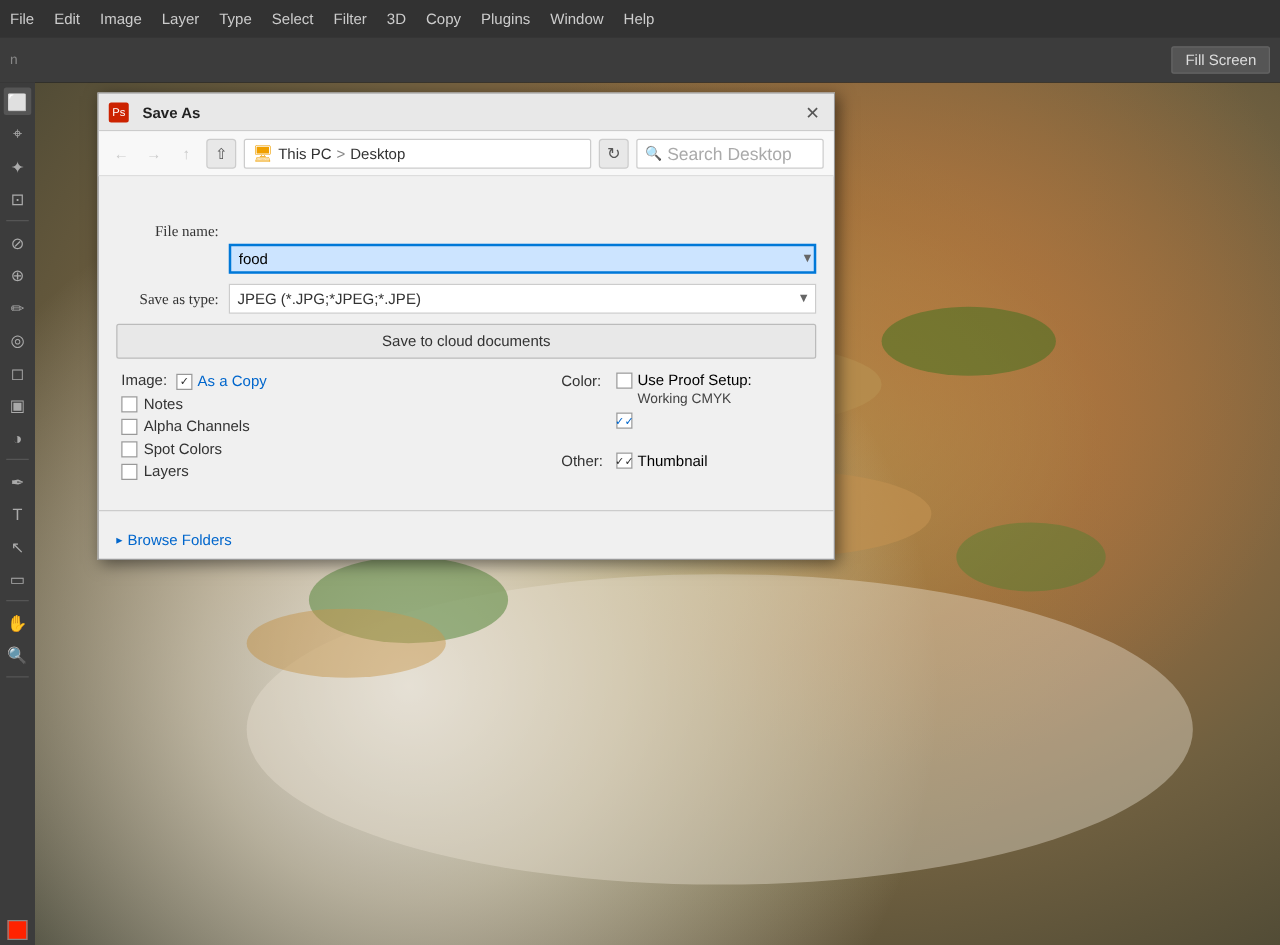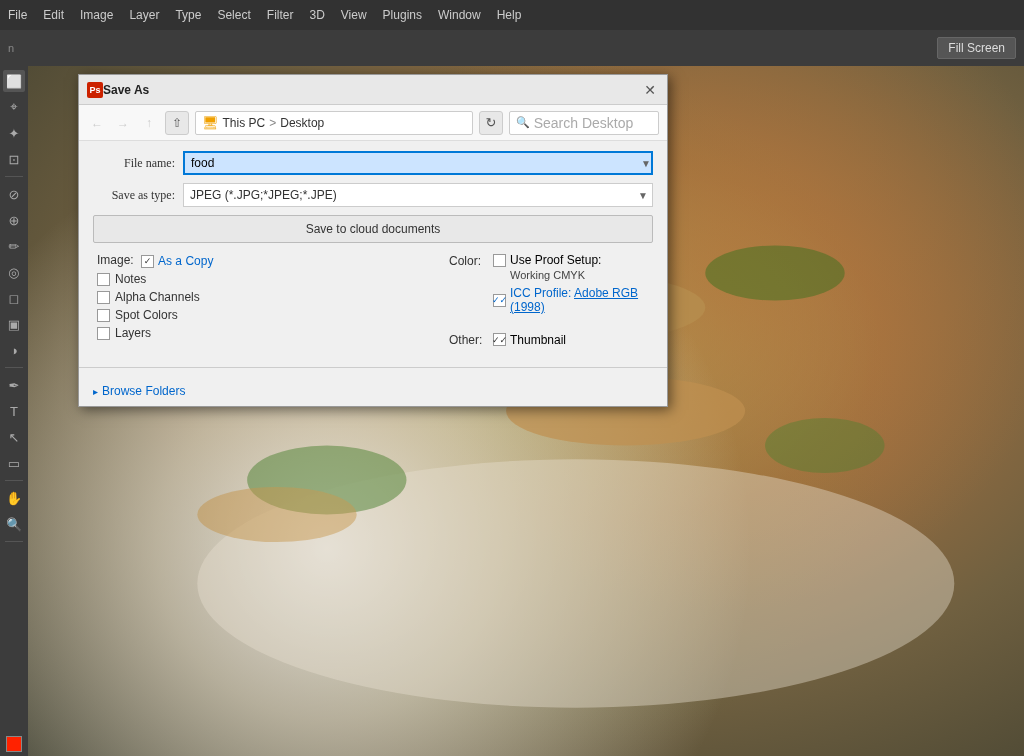--- a/index.html
+++ b/index.html
@@ -122,25 +122,25 @@
 
     .dialog-titlebar {
       background: #e8e8e8;
       border-bottom: 1px solid #ccc;
       padding: 6px 8px;
       display: flex;
       align-items: center;
       height: 30px;
     }
     .dialog-title-icon {
-      width: 16px; height: 16px; margin-right: 0;
+      width: 16px; height: 16px; margin-right: 11px;
       background: #cc2200;
       border-radius: 2px;
       display: flex; align-items: center; justify-content: center;
-      color: white; font-size: 9px; font-weight: bold;
+      color: white; font-size: 9px; font-weight: normal;
     }
     .dialog-title-text {
       flex: 1;
       font-size: 12px;
       color: #222;
       font-weight: 600;
     }
     .dialog-close {
       width: 18px; height: 18px;
       display: flex; align-items: center; justify-content: center;
@@ -424,21 +424,21 @@
 
   <div class="ps-menubar">
     <span>File</span>
     <span>Edit</span>
     <span>Image</span>
     <span>Layer</span>
     <span>Type</span>
     <span>Select</span>
     <span>Filter</span>
     <span>3D</span>
-    <span>View</span>
+    <span>Copy</span>
     <span>Plugins</span>
     <span>Window</span>
     <span>Help</span>
   </div>
 
   <div class="ps-toolbar-top">
     <span style="color:#888; font-size:11px;">n</span>
     <button class="fill-screen-btn">Fill Screen</button>
   </div>
 
@@ -515,21 +515,21 @@
           <div class="search-bar">
             <span class="search-icon-sm">🔍</span>
             <span class="search-input-fake">Search Desktop</span>
           </div>
         </div>
 
         <div class="dialog-content">
 
           <div class="form-row">
             <div class="form-label">File name:</div>
-            <div style="flex:1; position:relative;">
+            <div style="flex:1; position:relative;margin-top:44px;">
               <div class="file-name-fake">
                 <span>food</span>
               </div>
               <span class="dropdown-arrow">▼</span>
             </div>
           </div>
 
           <div class="form-row">
             <div class="form-label">Save as type:</div>
             <div style="flex:1; position:relative;">
@@ -575,24 +575,20 @@
               <div class="color-row">
                 <span class="color-label">Color:</span>
                 <div class="color-options">
                   <div class="color-option-row">
                     <span class="checkbox-color"></span>
                     <span>Use Proof Setup:</span>
                   </div>
                   <div style="padding-left:17px; font-size:11px; color:#444; margin-bottom:3px;">Working CMYK</div>
                   <div class="color-option-row">
                     <span class="checkbox-color checked" style="color:#0066cc;">✓</span>
-                    <span style="color:#0066cc;">
-                      <span>ICC Profile:</span>
-                      <span class="icc-underline">Adobe RGB (1998)</span>
-                    </span>
                   </div>
                 </div>
               </div>
 
               <div class="other-row">
                 <span class="color-label">Other:</span>
                 <span class="checkbox-color checked">✓</span>
                 <span>Thumbnail</span>
               </div>
             </div>

